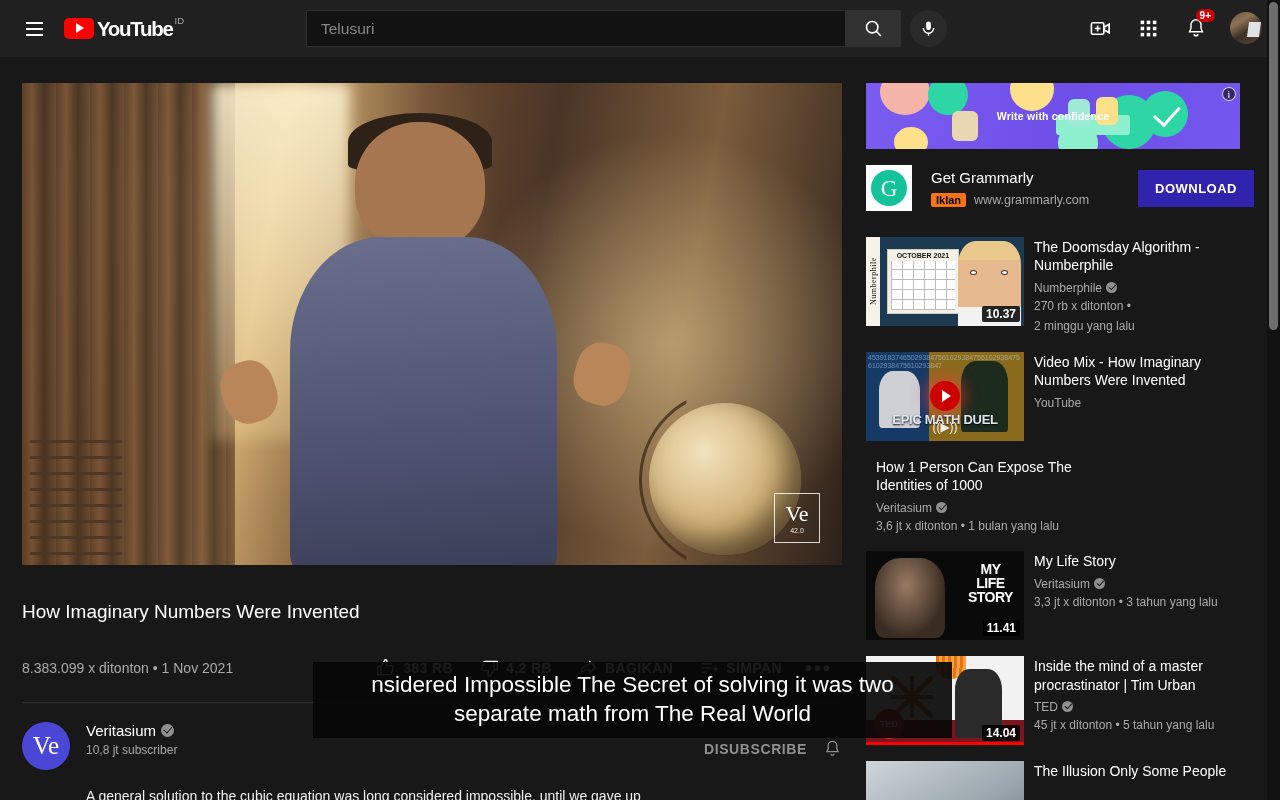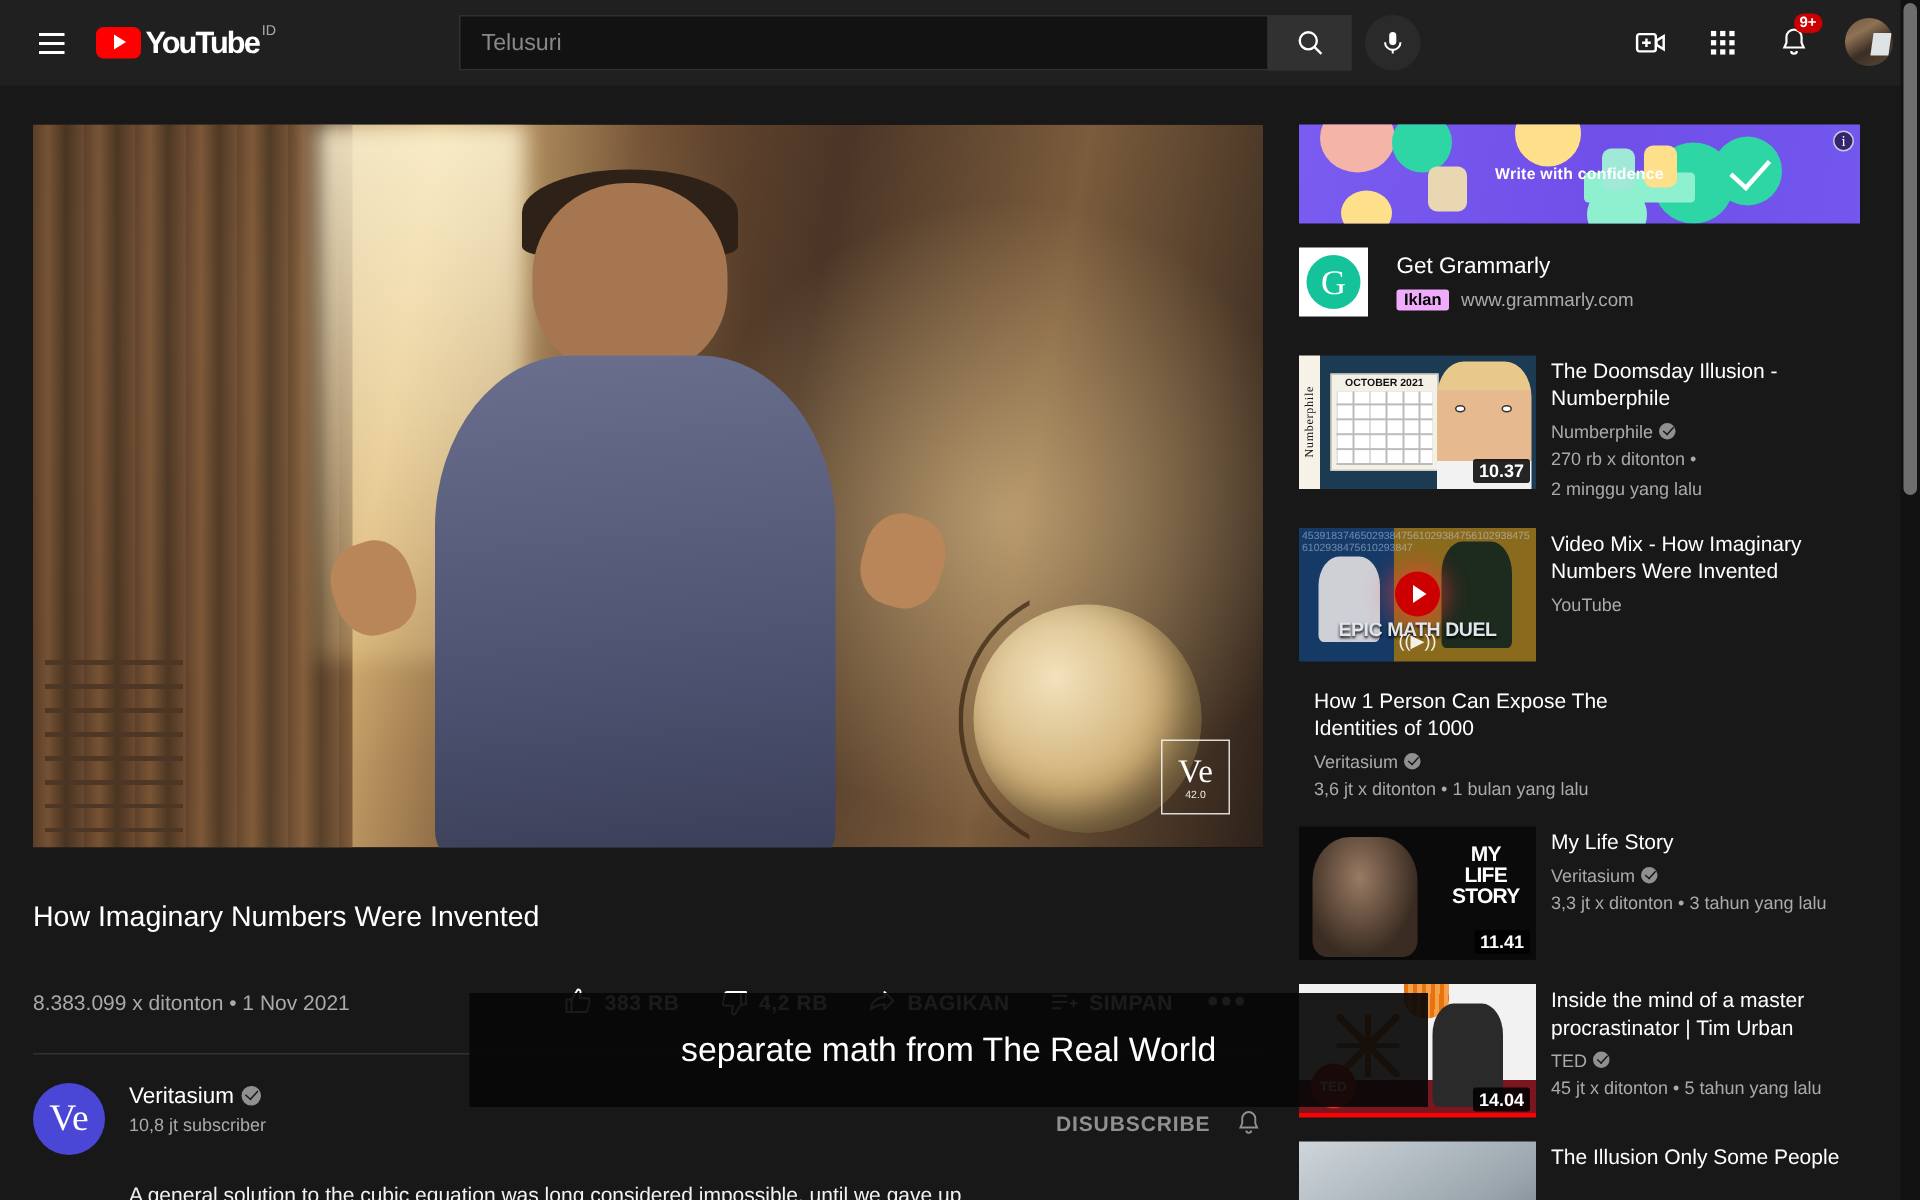--- a/index.html
+++ b/index.html
@@ -261,21 +261,21 @@
   }
   .ad-logo-inner {
     width:36px; height:36px; border-radius:50%; background:#15c39a;
     display:flex; align-items:center; justify-content:center;
     color:#fff; font-size:23px; font-family:"Liberation Serif", serif; line-height:1;
   }
   .ad-meta { margin-left:19px; flex:1; }
   .ad-title { font-size:15px; color:#fff; }
   .ad-sub { display:flex; align-items:center; gap:8px; margin-top:7px; }
   .ad-tag {
-    background:#f0abfc; color:#000; font-size:11px; font-weight:bold;
+    background:#f97316; color:#000; font-size:11px; font-weight:bold;
     padding:1px 5px; border-radius:2px;
   }
   .ad-url { font-size:12.5px; color:#aaa; }
   .ad-dl {
     background:#3023ae; color:#fff; font-size:13px; font-weight:bold; letter-spacing:.5px;
     padding:11px 17px; cursor:pointer; white-space:nowrap;
   }
 
   .rel-list { margin-top:26px; }
   .rel-item { display:flex; margin-bottom:16px; cursor:pointer; }
@@ -566,20 +566,21 @@
       </svg>
     </div>
   </div>
 
   <div class="desc">
     <span>A general solution to the cubic equation was long considered impossible, until we gave up the requirement that math reflect reality. This video is sponsored by Brilliant. The first 200 people to sign up via </span>
   </div>
 </div>
 
 <div class="caption-overlay">
+  <span>nsidered Impossible The Secret of solving it was two</span>
   <span>separate math from The Real World</span>
 </div>
 
 <div class="secondary">
 
   <div class="ad-banner">
     <span class="blob b1"></span>
       <span class="blob b2"></span>
       <span class="blob b3"></span>
     <span class="blob b4"></span>
@@ -598,39 +599,40 @@
     <div class="ad-logo">
       <div class="ad-logo-inner">G</div>
     </div>
     <div class="ad-meta">
       <div class="ad-title">Get Grammarly</div>
       <div class="ad-sub">
         <span class="ad-tag">Iklan</span>
         <span class="ad-url">www.grammarly.com</span>
       </div>
     </div>
+    <div class="ad-dl">DOWNLOAD</div>
   </div>
 
   <div class="rel-list">
 
     <div class="rel-item">
       <div class="thumb t-doomsday">
         <div class="td-side">Numberphile</div>
         <div class="td-cal">
           <div class="td-caltxt">OCTOBER 2021</div>
           <div class="td-grid"></div>
         </div>
         <div class="td-face">
           <span class="td-eye l"></span>
             <span class="td-eye r"></span>
         </div>
         <span class="dur">10.37</span>
       </div>
       <div class="rel-info">
-        <div class="rel-title">The Doomsday Illusion - Numberphile</div>
+        <div class="rel-title">The Doomsday Algorithm - Numberphile</div>
         <div class="rel-ch">
           <span>Numberphile</span>
           <span class="verified sm"></span>
         </div>
         <div class="rel-stats">270 rb x ditonton  •</div>
         <div class="rel-stats">2 minggu yang lalu</div>
       </div>
     </div>
 
     <div class="rel-item">

